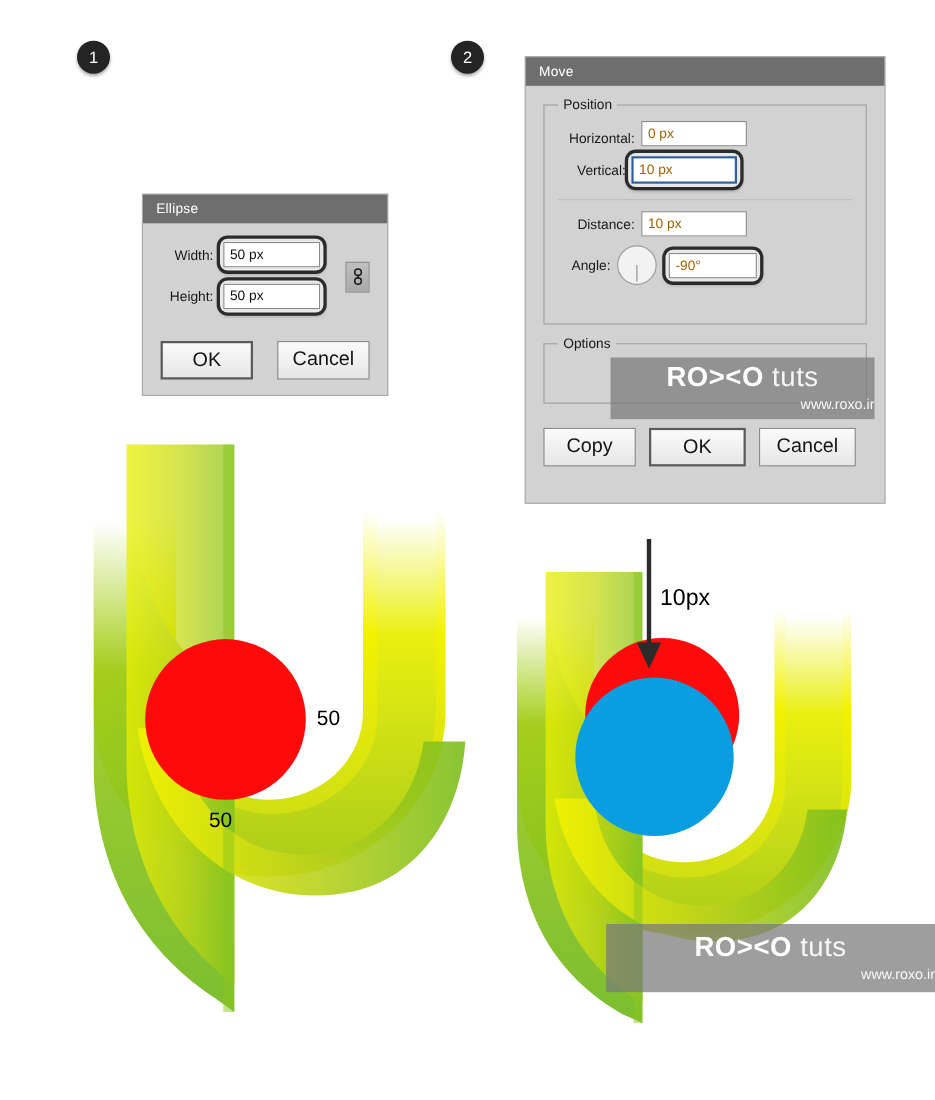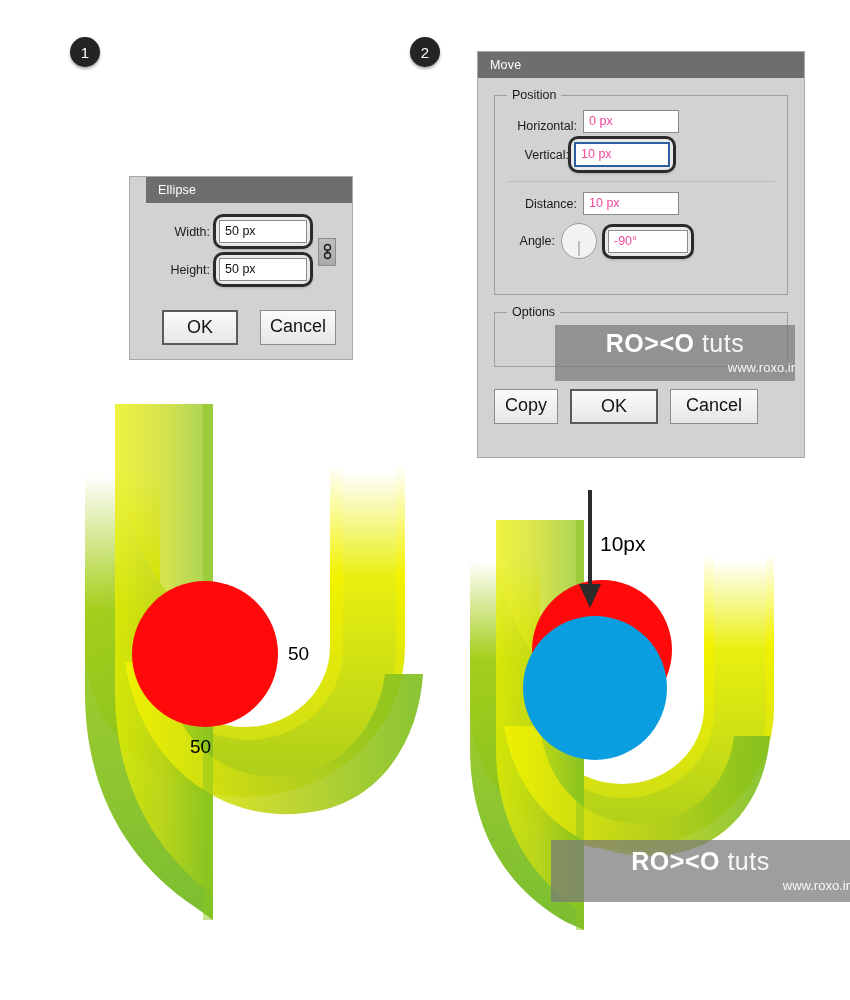--- a/index.html
+++ b/index.html
@@ -31,21 +31,21 @@
   .win{position:absolute;background:#d4d0c8;border:1px solid #9a9a9a;box-sizing:border-box;}
   .win-title{
     background:#6e6e6e;color:#ffffff;
     font-size:12.5px;
     padding:6px 0 6px 12px;
     letter-spacing:.2px;
   }
   .win-body{padding:0;position:relative;}
 
   
-  #ellipse-dialog{left:129px;top:176px;width:224px;height:184px;background:#d2d2d2;border:1px solid #a8a8a8;padding-left:16px;}
+  #ellipse-dialog{left:129px;top:176px;width:224px;height:184px;background:#d2d2d2;border:1px solid #a8a8a8;}
   #ellipse-dialog .win-body{padding:14px 16px;}
 
   .fld-row{display:flex;align-items:center;margin-bottom:9px;}
   .fld-label{font-size:12.5px;color:#1a1a1a;text-align:right;}
   .ring{
     position:relative;
     padding:3px;
     border-radius:7px;
     background:#e9e9e9;
     box-shadow:0 0 0 3px #2b2b2b, 0 2px 4px rgba(0,0,0,.45);
@@ -61,21 +61,21 @@
     color:#101010;
     padding:3px 5px;
     box-sizing:border-box;
     font-family:"Liberation Sans", sans-serif;
     line-height:15px;
   }
   .plaininput{
     background:#ffffff;
     border:1px solid #8a8a8a;
     font-size:12.5px;
-    color:#ec4899;
+    color:#a16207;
     padding:3px 5px;
     box-sizing:border-box;
     font-family:"Liberation Sans", sans-serif;
     line-height:15px;
   }
   .focusinput{border:2px solid #2d5f9e;}
 
   .chain-btn{
     width:20px;height:26px;
     background:linear-gradient(#bfbfbf,#a9a9a9);
@@ -355,21 +355,21 @@
           </div>
         </div>
       </fieldset>
 
       <fieldset class="group" style="height:44px;padding-top:4px;">
         <legend>Options</legend>
       </fieldset>
 
 
       <div class="btnrow" style="margin-top:22px;">
-        <div class="btn" style="width:64px;">Copy</div>
+        <div class="btn" style="width:84px;">Copy</div>
         <div class="btn default" style="width:88px;">OK</div>
         <div class="btn" style="width:88px;">Cancel</div>
       </div>
 
     </div>
   </div>
 
   <div class="watermark" id="wm-top">
     <div class="wm-main">
       <b>RO&gt;&lt;O</b>

